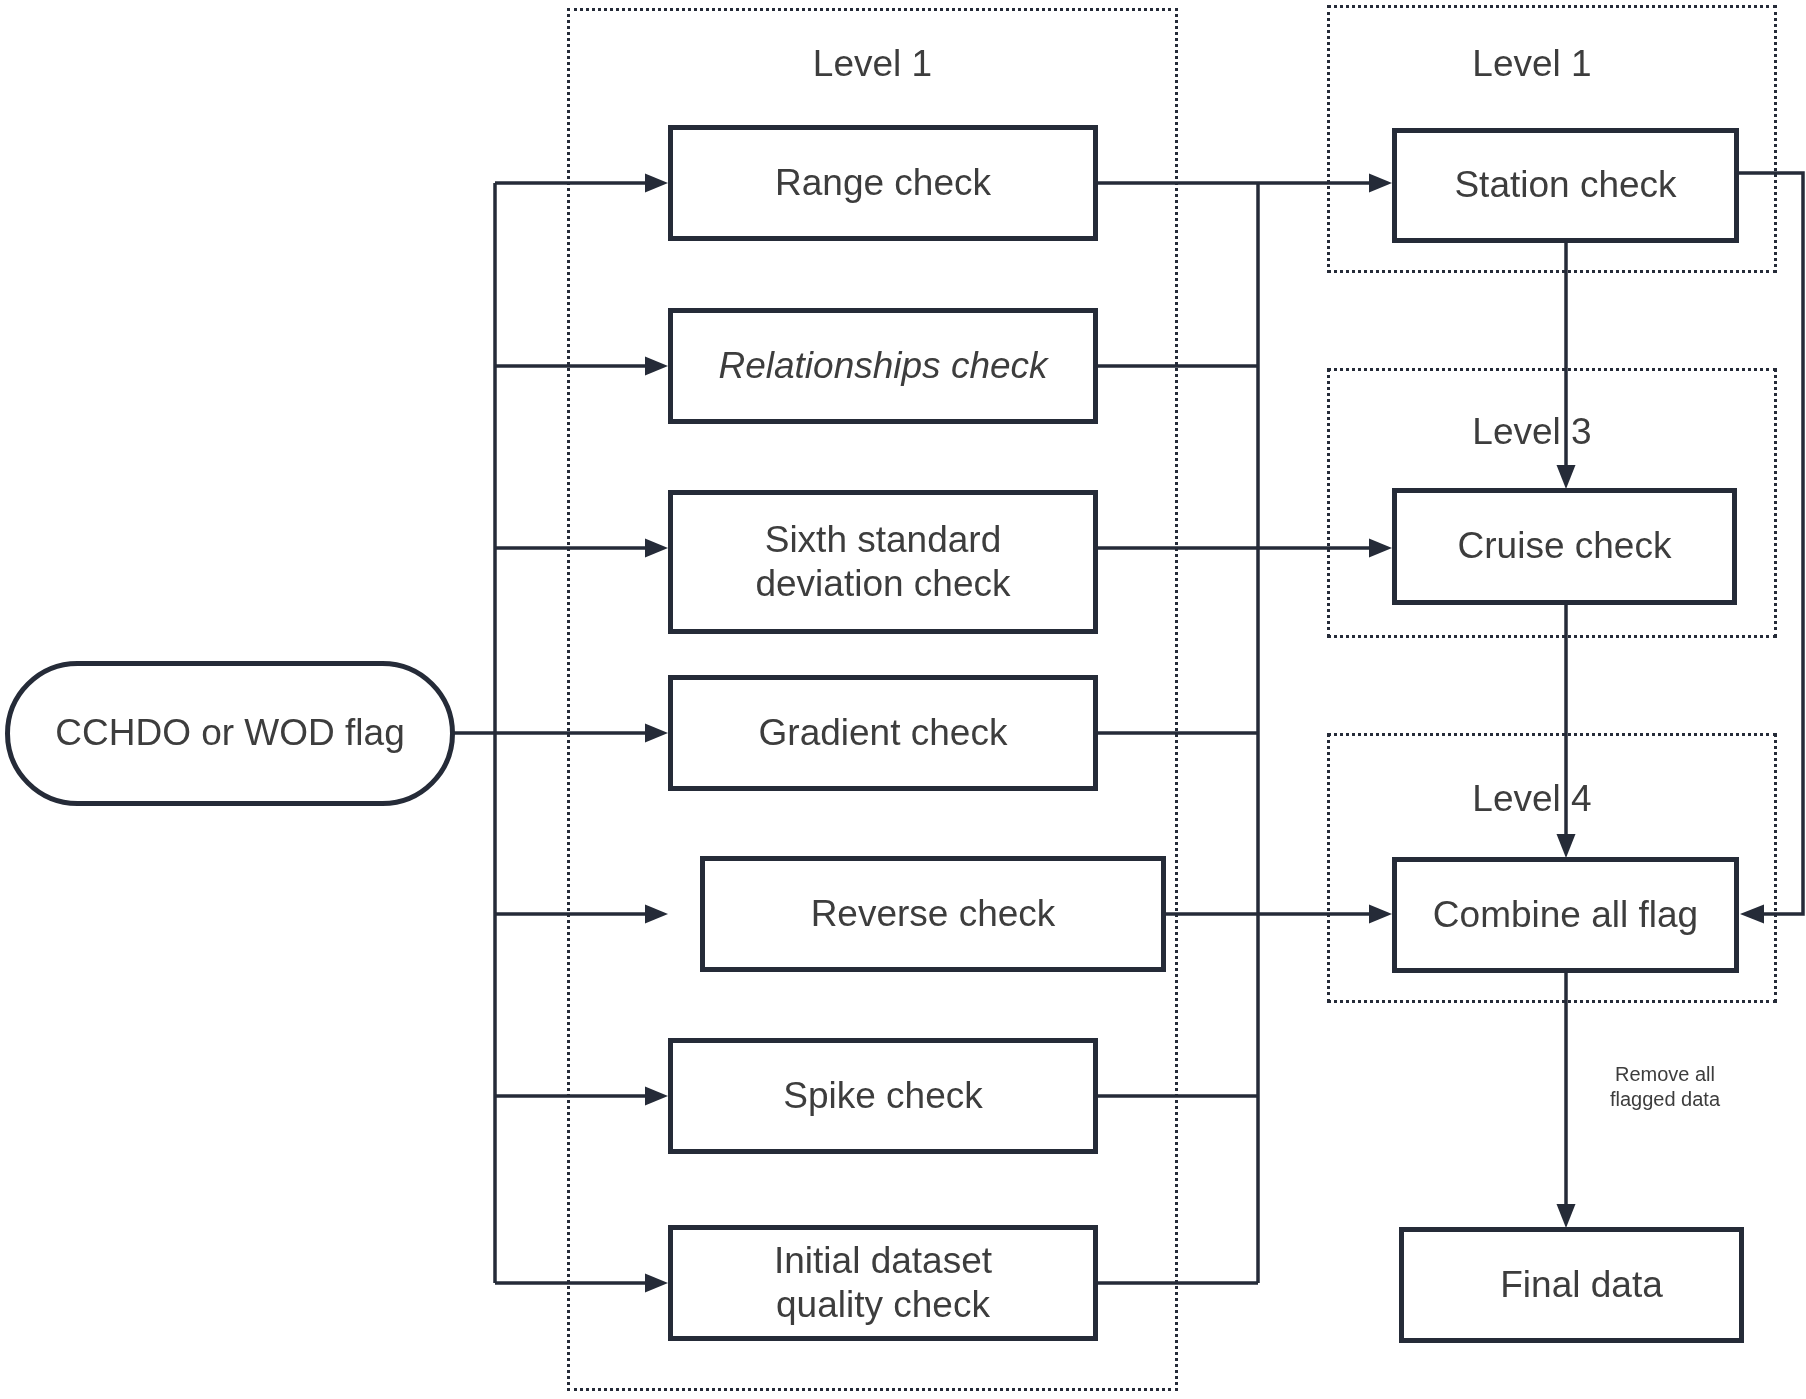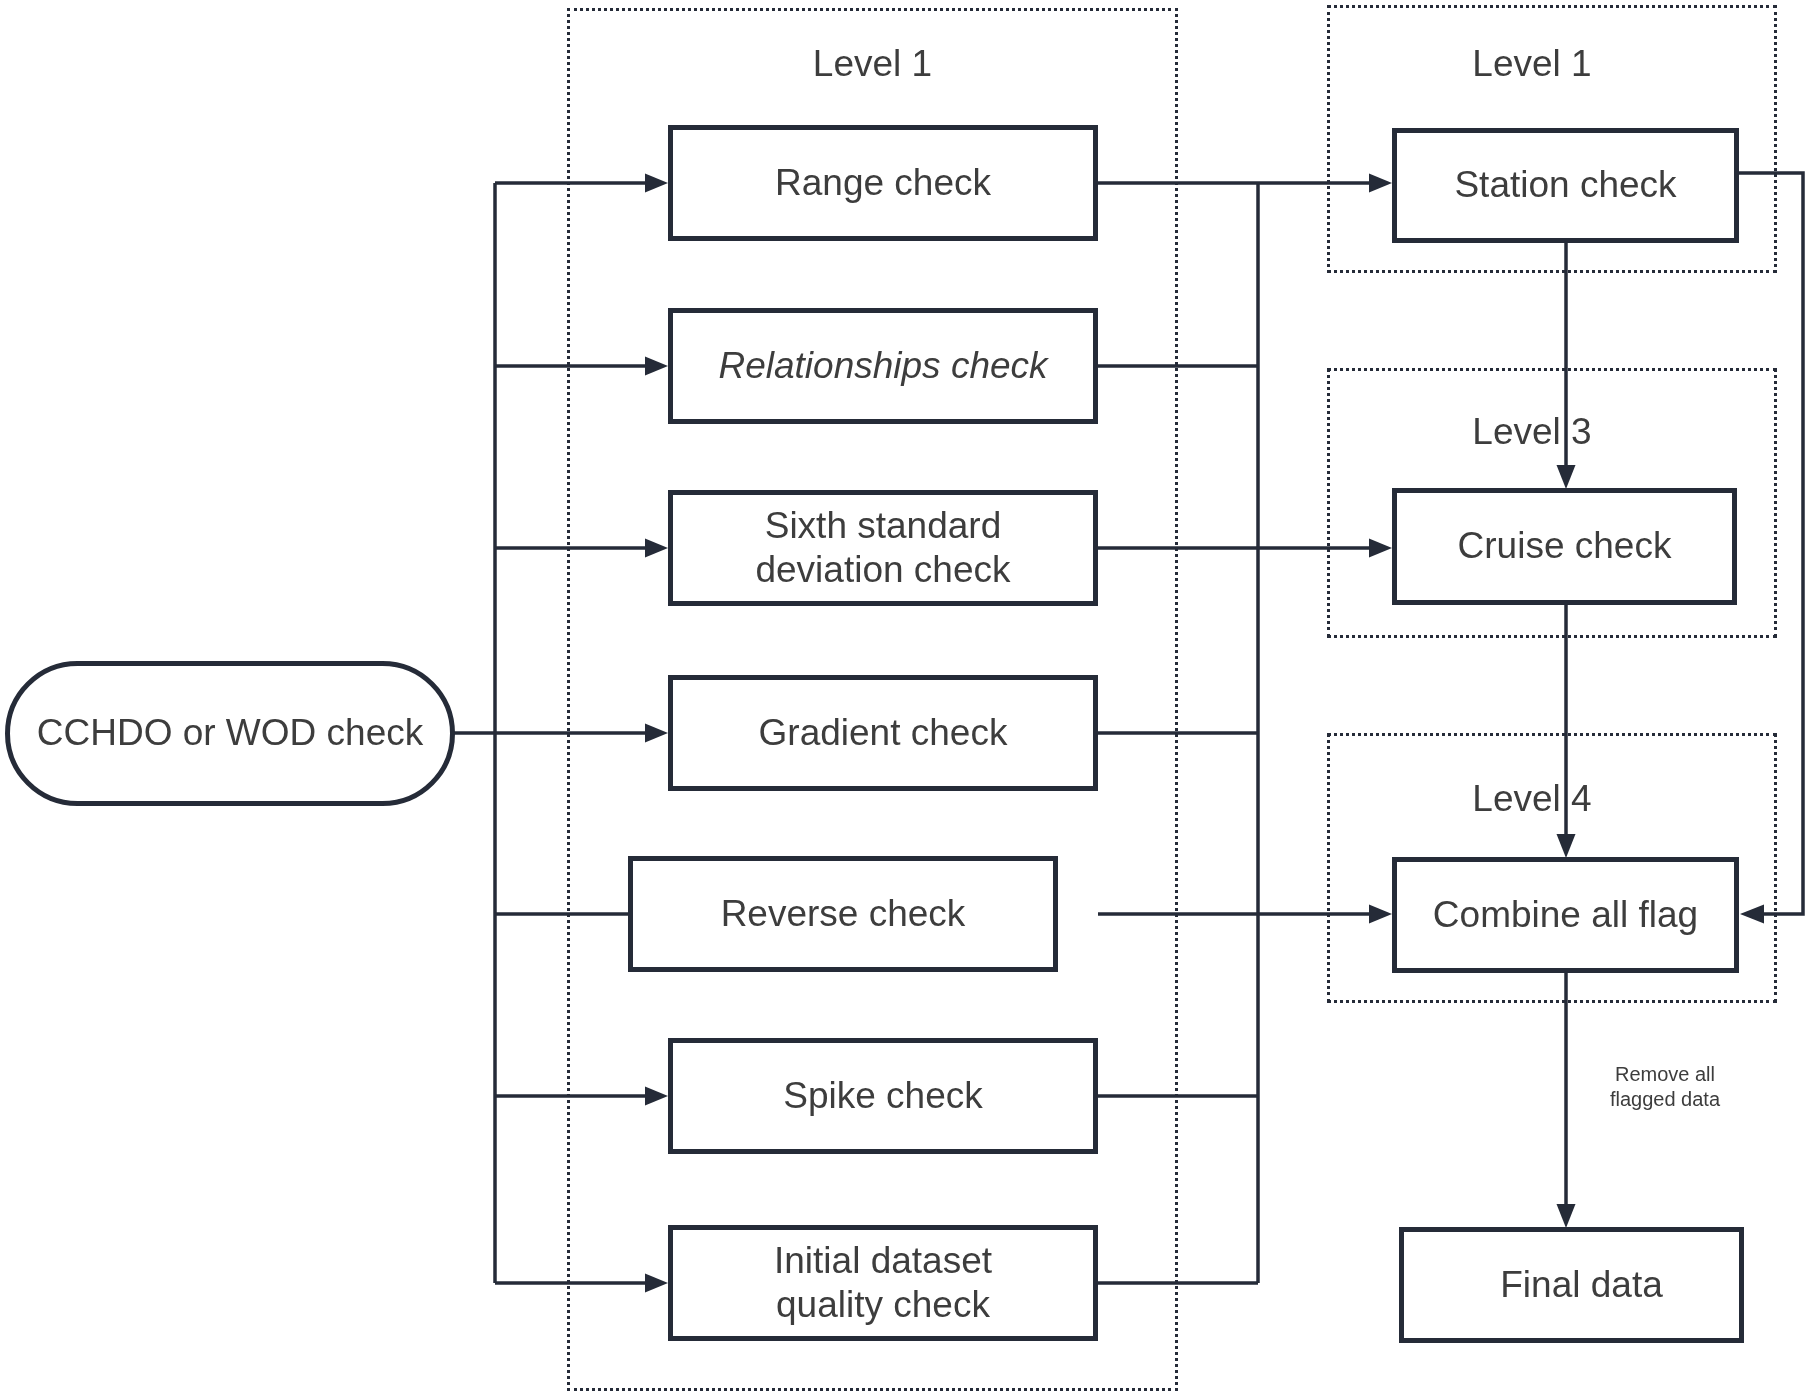--- a/index.html
+++ b/index.html
@@ -59,23 +59,23 @@
     color: var(--text);
     white-space: pre-line;
   }
 
   
   .stadium        { left: 5px;    top: 661px;  width: 450px; height: 145px; }
   .l1-group       { left: 567px;  top: 8px;    width: 611px; height: 1383px; }
   .l1-title       { left: 567px;  top: 44px;   width: 611px; }
   .box-range      { left: 668px;  top: 125px;  width: 430px; height: 116px; }
   .box-relation   { left: 668px;  top: 308px;  width: 430px; height: 116px; font-style: italic; }
-  .box-sixth      { left: 668px;  top: 490px;  width: 430px; height: 116px; }
+  .box-sixth      { left: 668px;  top: 490px;  width: 430px; height: 144px; }
   .box-gradient   { left: 668px;  top: 675px;  width: 430px; height: 116px; }
-  .box-reverse    { left: 628px;  top: 856px;  width: 430px; height: 116px; }
+  .box-reverse    { left: 700px;  top: 856px;  width: 466px; height: 116px; }
   .box-spike      { left: 668px;  top: 1038px; width: 430px; height: 116px; }
   .box-initial    { left: 668px;  top: 1225px; width: 430px; height: 116px; }
 
   .l2-group       { left: 1327px; top: 5px;    width: 450px; height: 268px; }
   .l2-title       { left: 1327px; top: 44px;   width: 410px; }
   .box-station    { left: 1392px; top: 128px;  width: 347px; height: 115px; }
 
   .l3-group       { left: 1327px; top: 368px;  width: 450px; height: 270px; }
   .l3-title       { left: 1327px; top: 412px;  width: 410px; }
   .box-cruise     { left: 1392px; top: 488px;  width: 345px; height: 117px; }
@@ -136,21 +136,21 @@
   <div class="group l1-group"></div>
   <div class="group l2-group"></div>
   <div class="group l3-group"></div>
   <div class="group l4-group"></div>
 
   <div class="group-title l1-title">Level 1</div>
   <div class="group-title l2-title">Level 1</div>
   <div class="group-title l3-title">Level 3</div>
   <div class="group-title l4-title">Level 4</div>
 
-  <div class="node stadium">CCHDO or WOD check</div>
+  <div class="node stadium">CCHDO or WOD flag</div>
 
   <div class="node box-range">Range check</div>
   <div class="node box-relation">Relationships check</div>
   <div class="node box-sixth">Sixth standard
 deviation check</div>
   <div class="node box-gradient">Gradient check</div>
   <div class="node box-reverse">Reverse check</div>
   <div class="node box-spike">Spike check</div>
   <div class="node box-initial">Initial dataset
 quality check</div>

